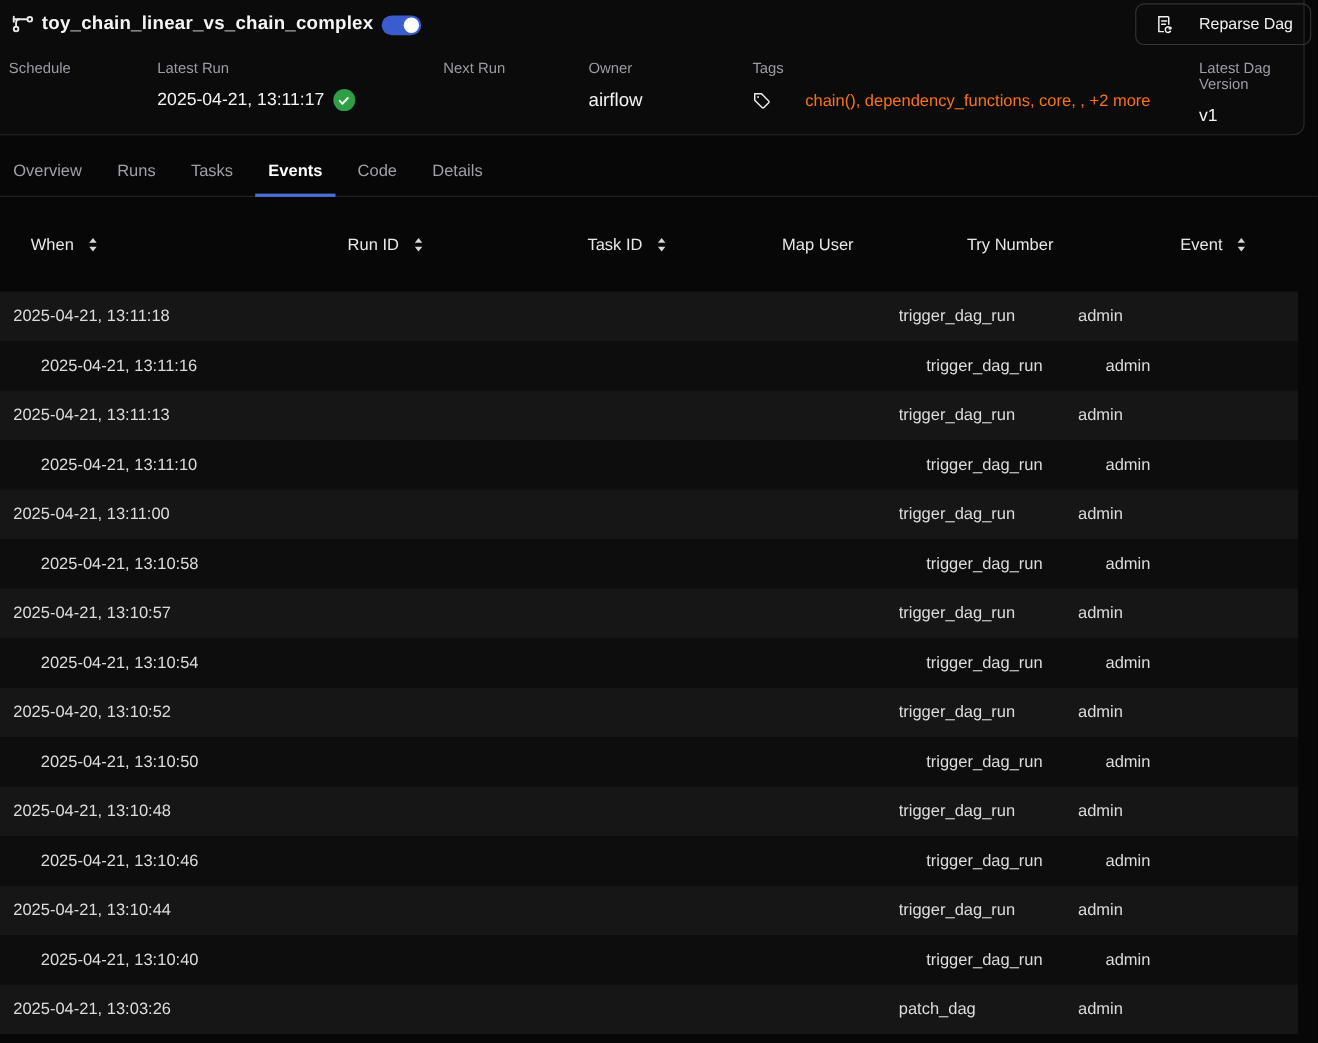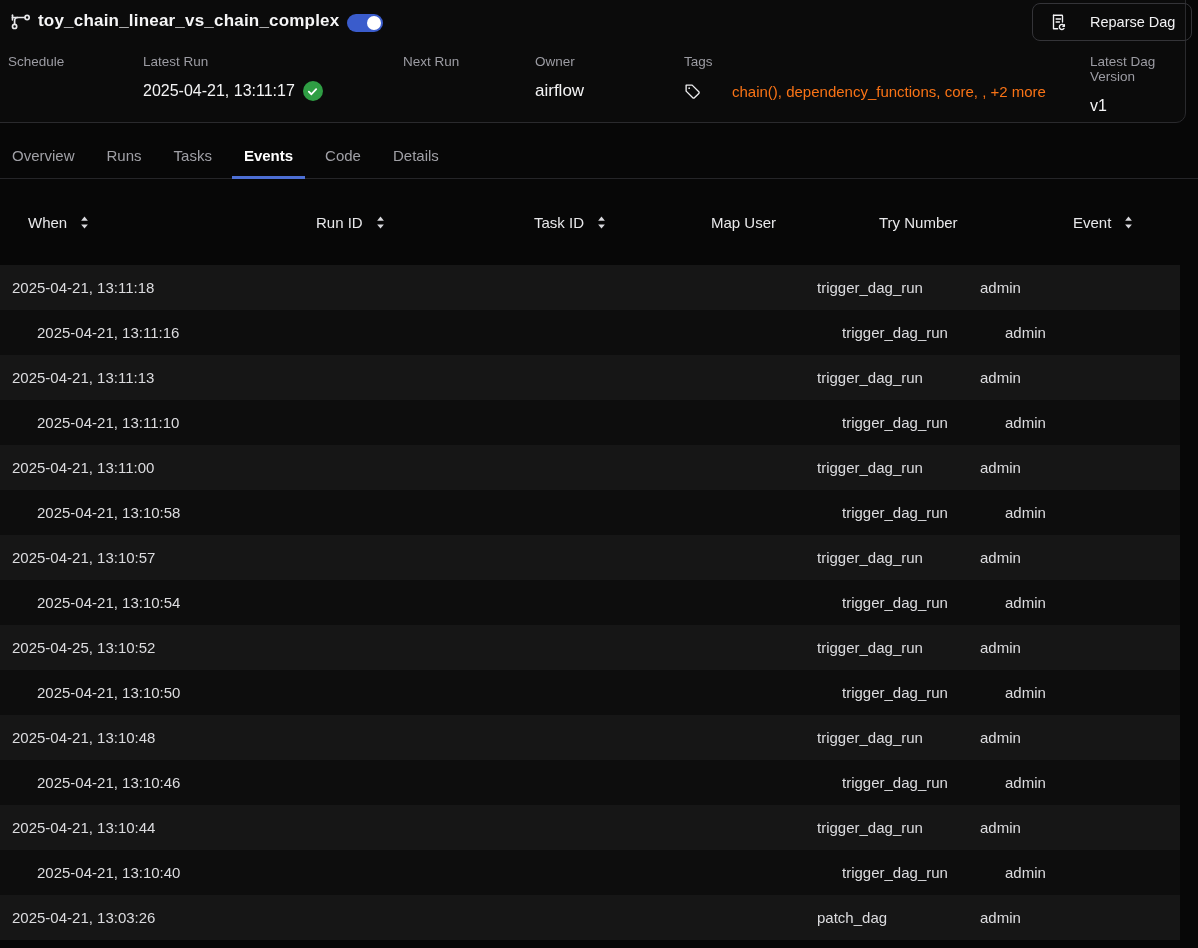--- a/index.html
+++ b/index.html
@@ -339,21 +339,21 @@
     <div class="td">2025-04-21, 13:10:54</div>
     <div class="td"></div>
     <div class="td"></div>
     <div class="td"></div>
     <div class="td"></div>
     <div class="td">trigger_dag_run</div>
     <div class="td">admin</div>
     <div class="td"></div>
   </div>
         <div class="tr row-odd">
-    <div class="td">2025-04-25, 13:10:52</div>
+    <div class="td">2025-04-20, 13:10:52</div>
     <div class="td"></div>
     <div class="td"></div>
     <div class="td"></div>
     <div class="td"></div>
     <div class="td">trigger_dag_run</div>
     <div class="td">admin</div>
     <div class="td"></div>
   </div>
         <div class="tr row-even">
     <div class="td">2025-04-21, 13:10:50</div>

